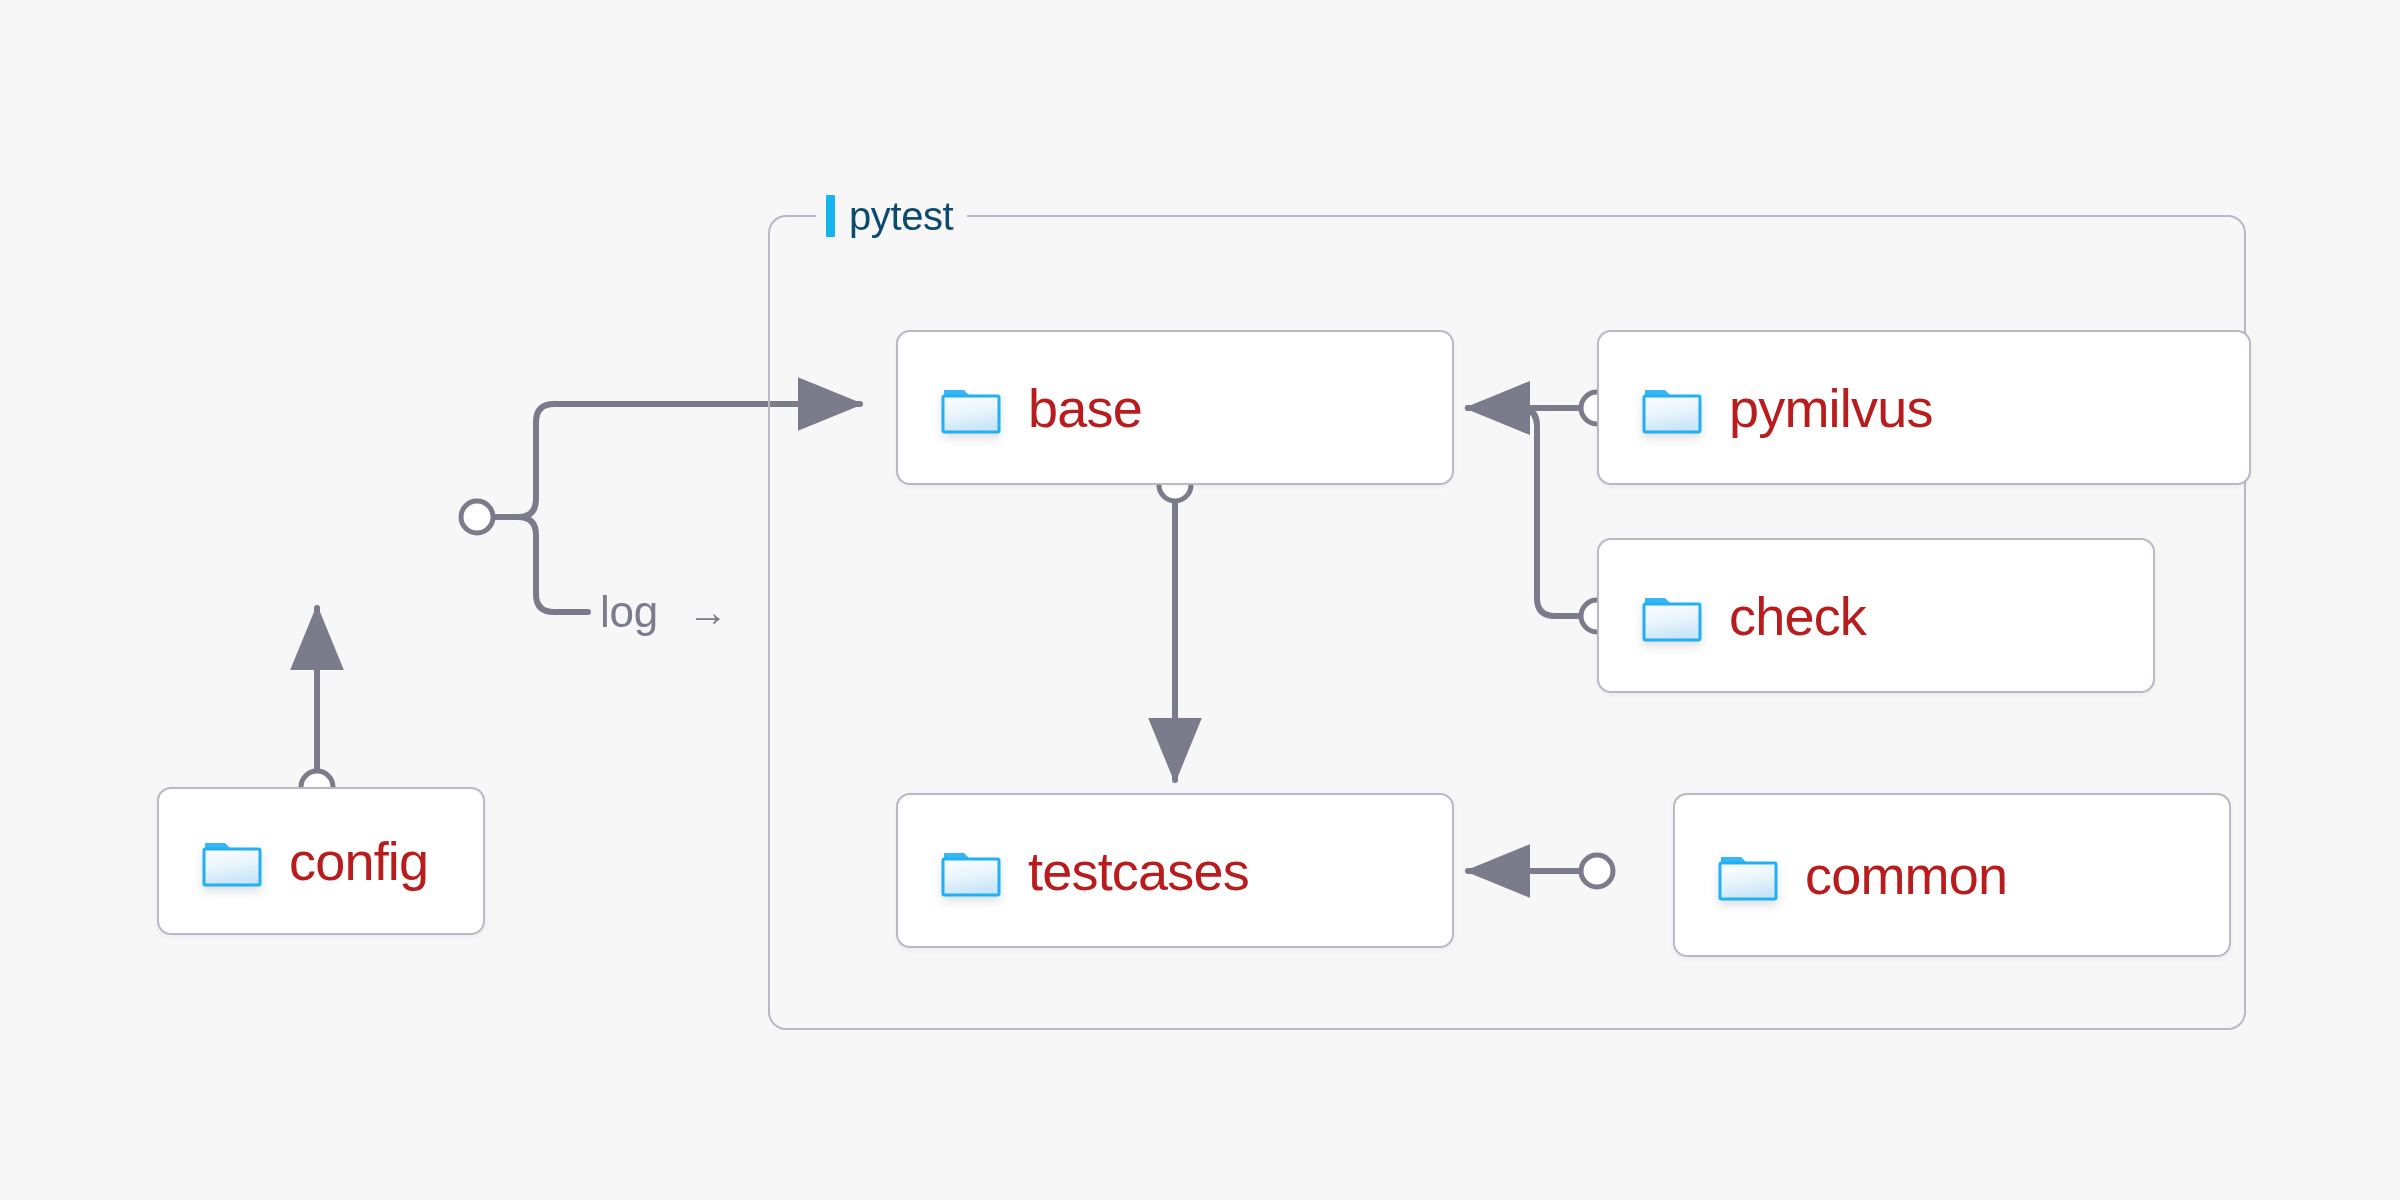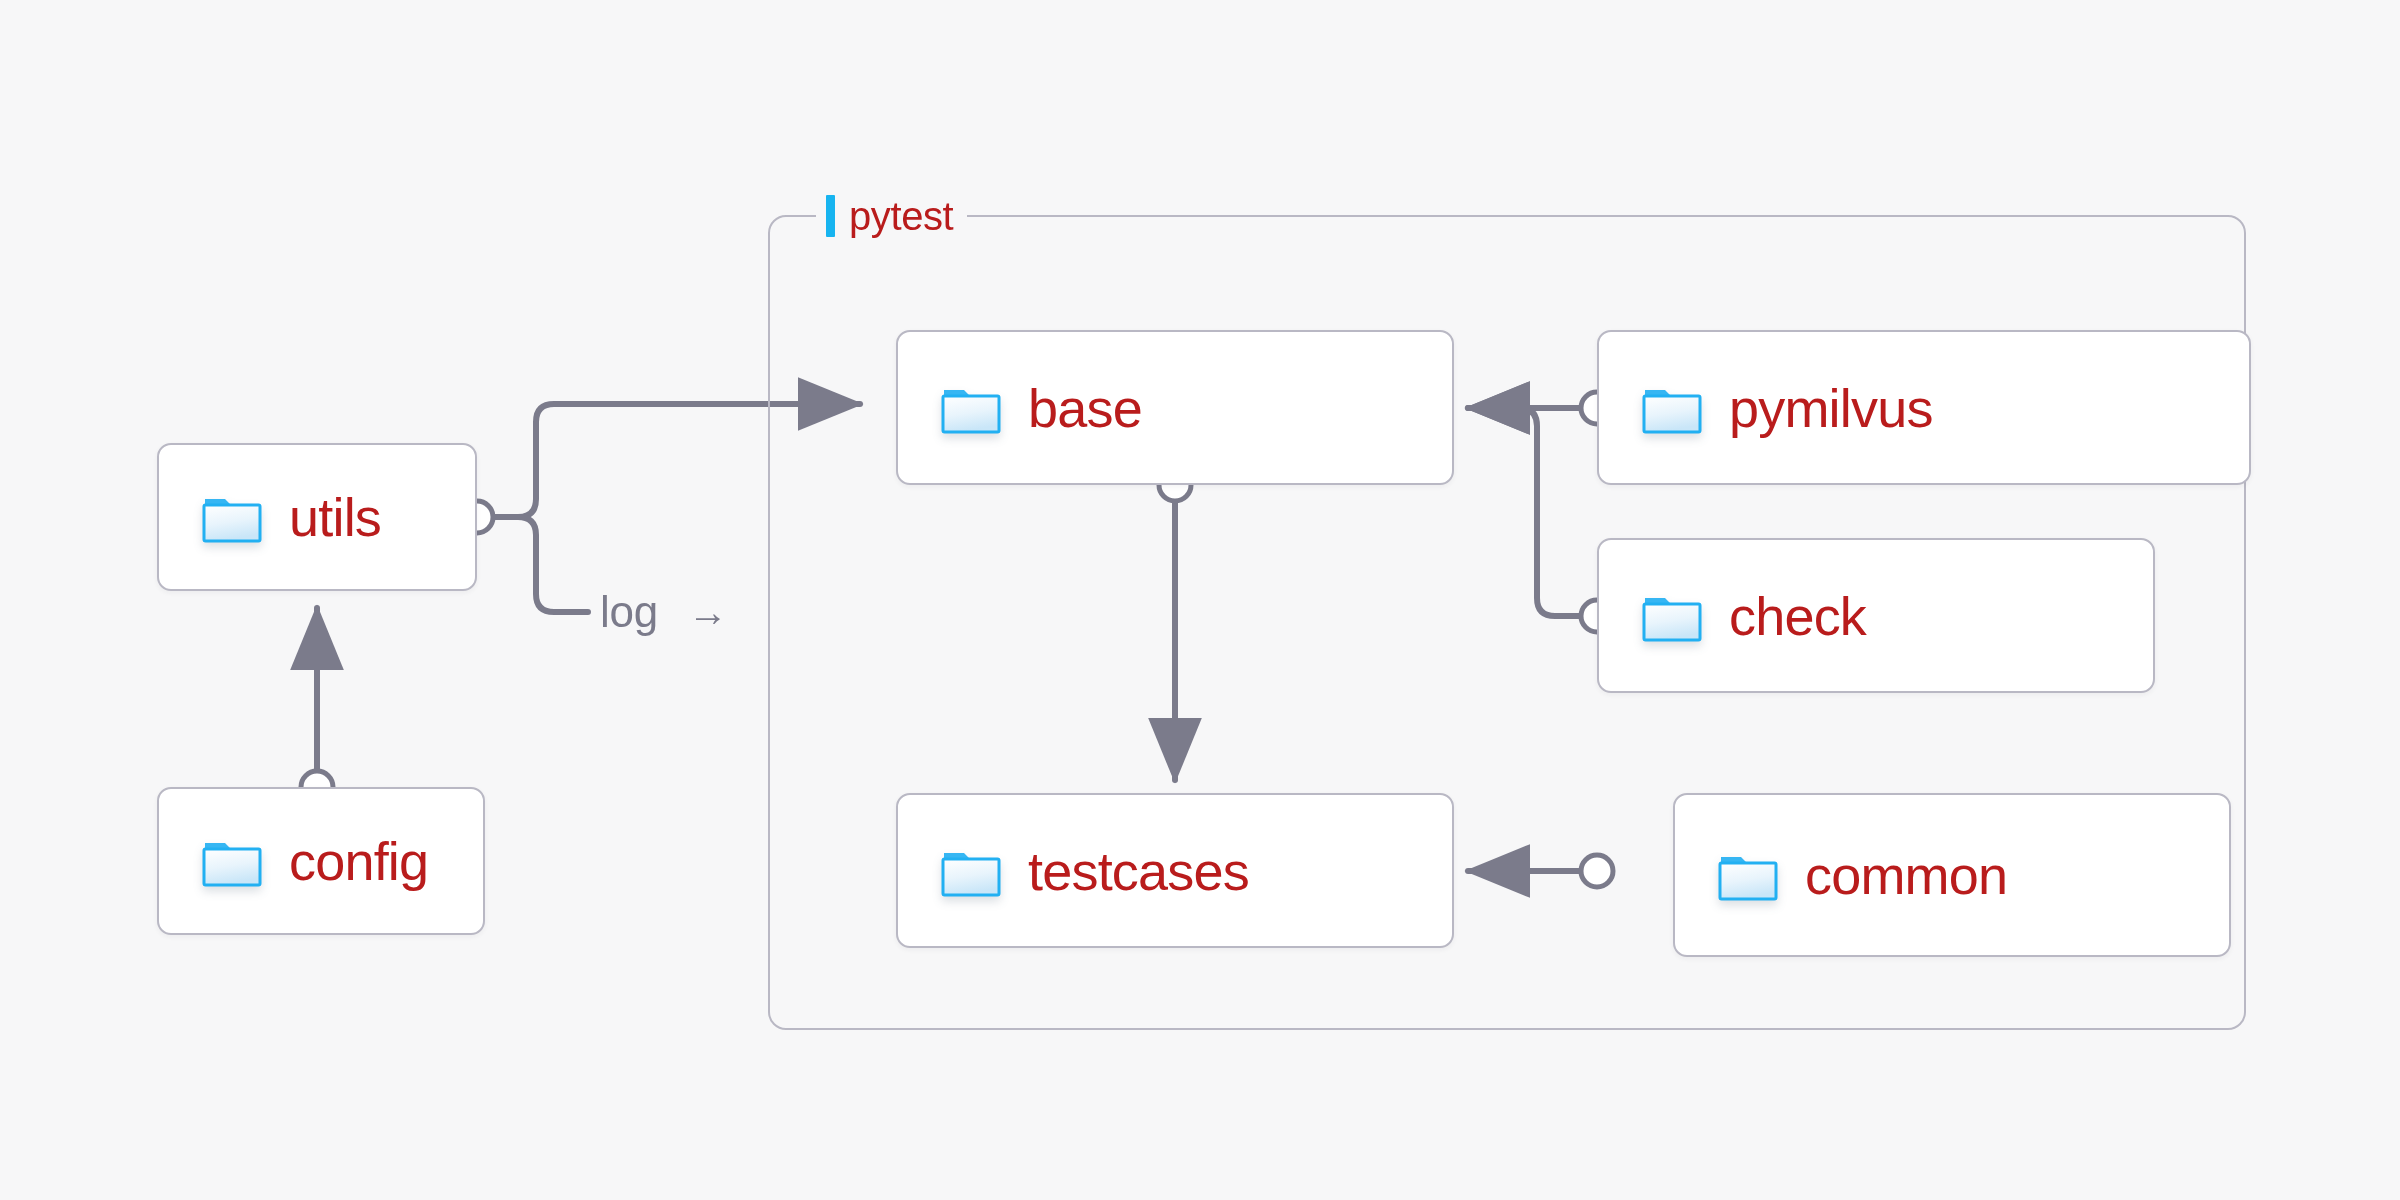--- a/index.html
+++ b/index.html
@@ -46,21 +46,21 @@
   }
   .group-bar {
     width: 9px;
     height: 42px;
     background: #17b4f0;
     border-radius: 1px;
     flex: 0 0 auto;
   }
   .group-title {
     font-size: 40px;
-    color: #b91c1c;
+    color: #0c4a6e;
     letter-spacing: -0.4px;
     white-space: nowrap;
   }
 
   
   .node {
     position: absolute;
     background: #ffffff;
     border: 2.5px solid #b9b8c4;
     border-radius: 14px;
@@ -162,29 +162,20 @@
     <circle cx="1597" cy="871" r="16" fill="#ffffff" stroke="#7b7b8b" stroke-width="5"></circle>
   </svg>
 
   <div class="group-box" style="left:768px; top:215px; width:1478px; height:815px;"></div>
 
   <div class="group-label" style="left:816px; top:190px;">
     <span class="group-bar"></span>
     <span class="group-title">pytest</span>
   </div>
 
-  <div class="node" style="left:157px; top:443px; width:320px; height:148px;">
-    <div class="node-inner">
-      <svg class="folder-icon" viewBox="0 0 62 54">
-        <path d="M4,9 L24,9 L29,14 L58,14 L58,19 L4,19 Z" fill="#36b6f3"></path>
-        <rect x="3" y="15" width="56" height="36" rx="1.5" fill="url(#folderGrad)" stroke="#22b0f2" stroke-width="3"></rect>
-      </svg>
-      <span class="node-label">utils</span>
-    </div>
-  </div>
 
   <div class="node" style="left:157px; top:787px; width:328px; height:148px;">
     <div class="node-inner">
       <svg class="folder-icon" viewBox="0 0 62 54">
         <path d="M4,9 L24,9 L29,14 L58,14 L58,19 L4,19 Z" fill="#36b6f3"></path>
         <rect x="3" y="15" width="56" height="36" rx="1.5" fill="url(#folderGrad)" stroke="#22b0f2" stroke-width="3"></rect>
       </svg>
       <span class="node-label">config</span>
     </div>
   </div>

